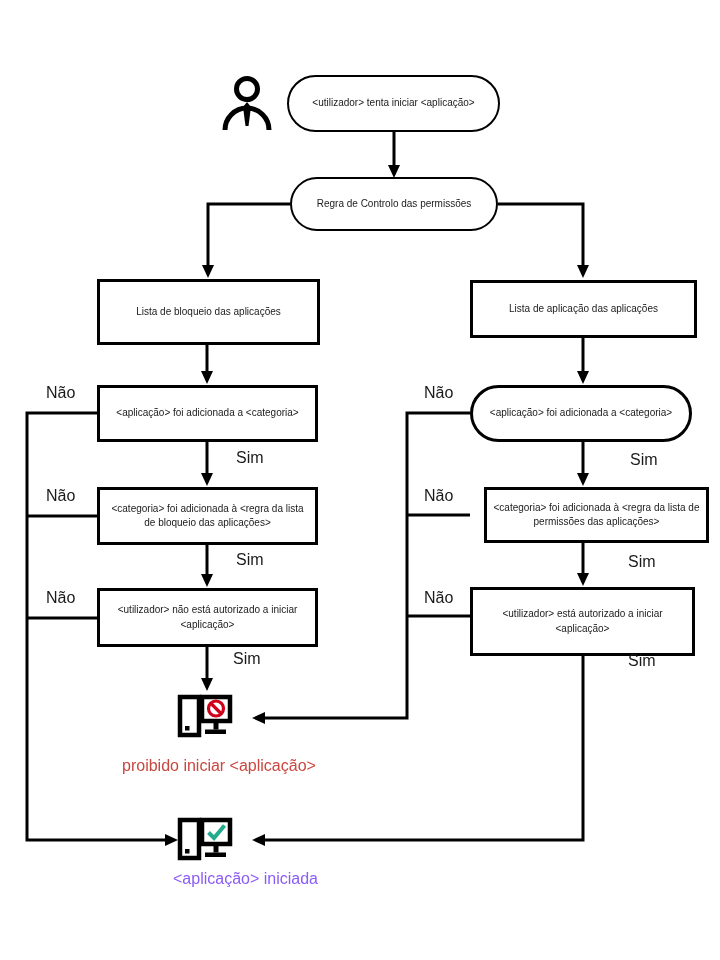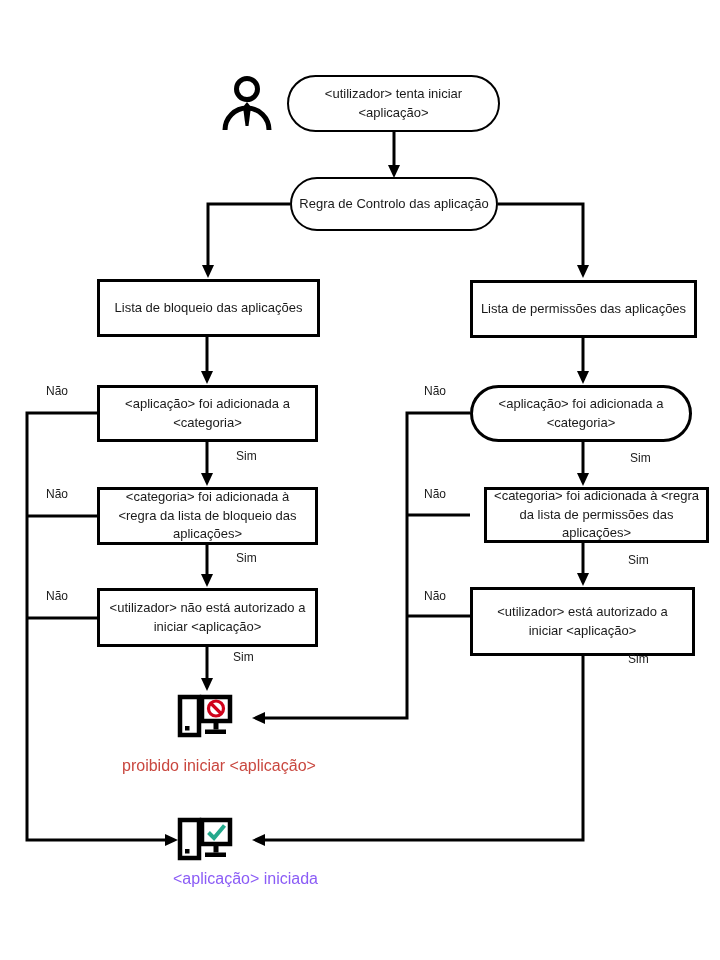--- a/index.html
+++ b/index.html
@@ -3,27 +3,27 @@
 <meta charset="utf-8">
 <style>
   html,body{margin:0;padding:0;background:#ffffff;}
   #canvas{
     position:relative;width:720px;height:960px;background:#ffffff;
     font-family:"Liberation Sans", sans-serif;color:#1a1a1a;overflow:hidden;
   }
   .node{
     position:absolute;box-sizing:border-box;border:3px solid #000000;
     background:#fff;display:flex;align-items:center;justify-content:center;
-    text-align:center;font-size:13px;line-height:1.45;padding:2px 6px;
+    text-align:center;font-size:10px;line-height:1.45;padding:2px 6px;
     color:#1a1a1a;
   }
   .pill{border-radius:30px;border-width:2.5px;}
   .stadium{border-radius:29px;}
   .lbl{
-    position:absolute;font-size:12px;color:#1a1a1a;white-space:nowrap;text-align:right;
+    position:absolute;font-size:16px;color:#1a1a1a;white-space:nowrap;text-align:right;
   }
   .outcome{
     position:absolute;font-size:16px;white-space:nowrap;
   }
   .outcome.blocked{color:#c9473f;}
   .outcome.started{color:#8b5cf6;margin-left:28px;}
   svg.layer{position:absolute;left:0;top:0;}
   .icon{position:absolute;}
 </style>
 </head>
@@ -94,29 +94,29 @@
     <circle cx="26" cy="15" r="10.5" fill="none" stroke="#000" stroke-width="5"></circle>
     <path d="M4 56 A22 22 0 0 1 48 56" fill="none" stroke="#000" stroke-width="5"></path>
     <polygon points="26,28 30,33 27.5,52 24.5,52 22,33" fill="#000"></polygon>
   </svg>
 
   <div class="node pill" style="left:287px;top:75px;width:213px;height:57px;">
     <span>&lt;utilizador&gt; tenta iniciar &lt;aplicação&gt;</span>
   </div>
 
   <div class="node pill" style="left:290px;top:177px;width:208px;height:54px;">
-    <span>Regra de Controlo das aplicação</span>
+    <span>Regra de Controlo das permissões</span>
   </div>
 
-  <div class="node" style="left:97px;top:279px;width:223px;height:58px;">
+  <div class="node" style="left:97px;top:279px;width:223px;height:66px;">
     <span>Lista de bloqueio das aplicações</span>
   </div>
 
   <div class="node" style="left:470px;top:280px;width:227px;height:58px;">
-    <span>Lista de permissões das aplicações</span>
+    <span>Lista de aplicação das aplicações</span>
   </div>
 
   <div class="node" style="left:97px;top:385px;width:221px;height:57px;">
     <span>&lt;aplicação&gt; foi adicionada a &lt;categoria&gt;</span>
   </div>
 
   <div class="node stadium" style="left:470px;top:385px;width:222px;height:57px;">
     <span>&lt;aplicação&gt; foi adicionada a &lt;categoria&gt;</span>
   </div>
 

